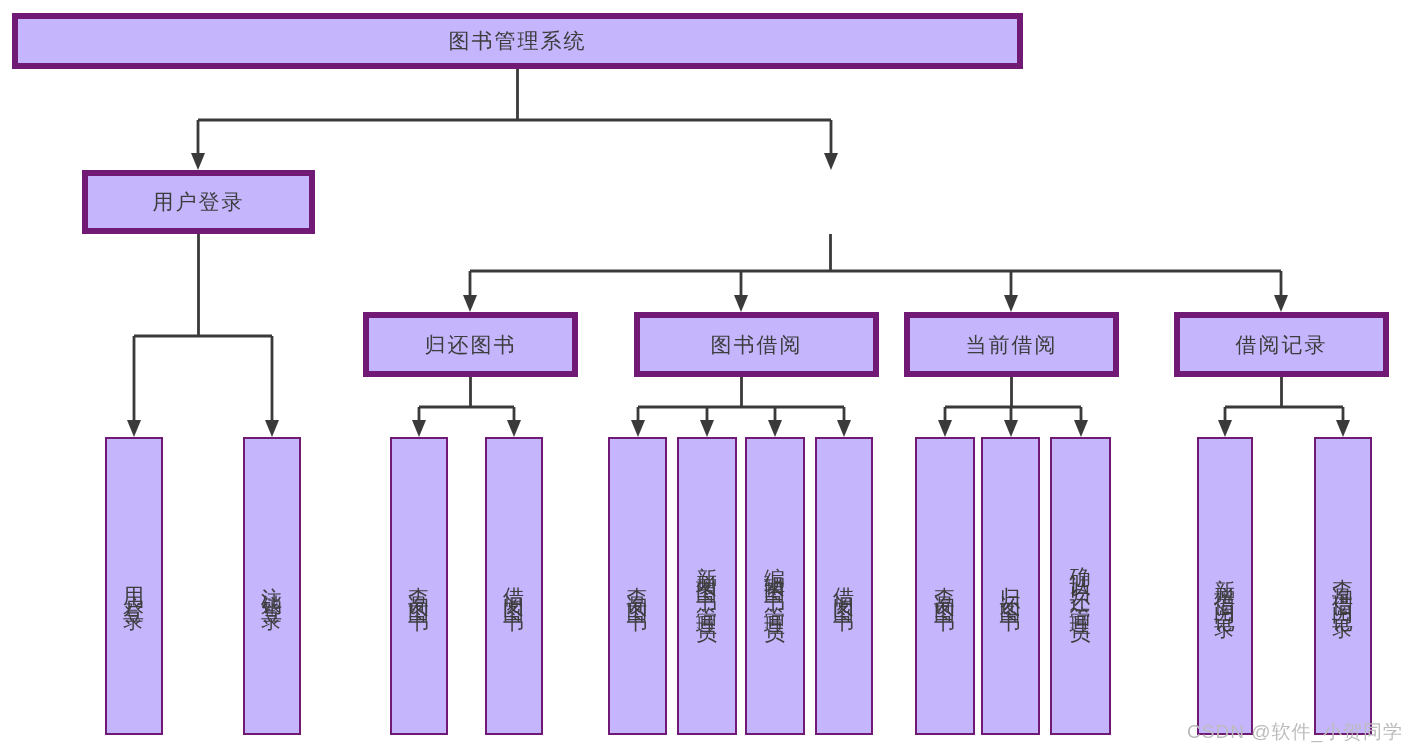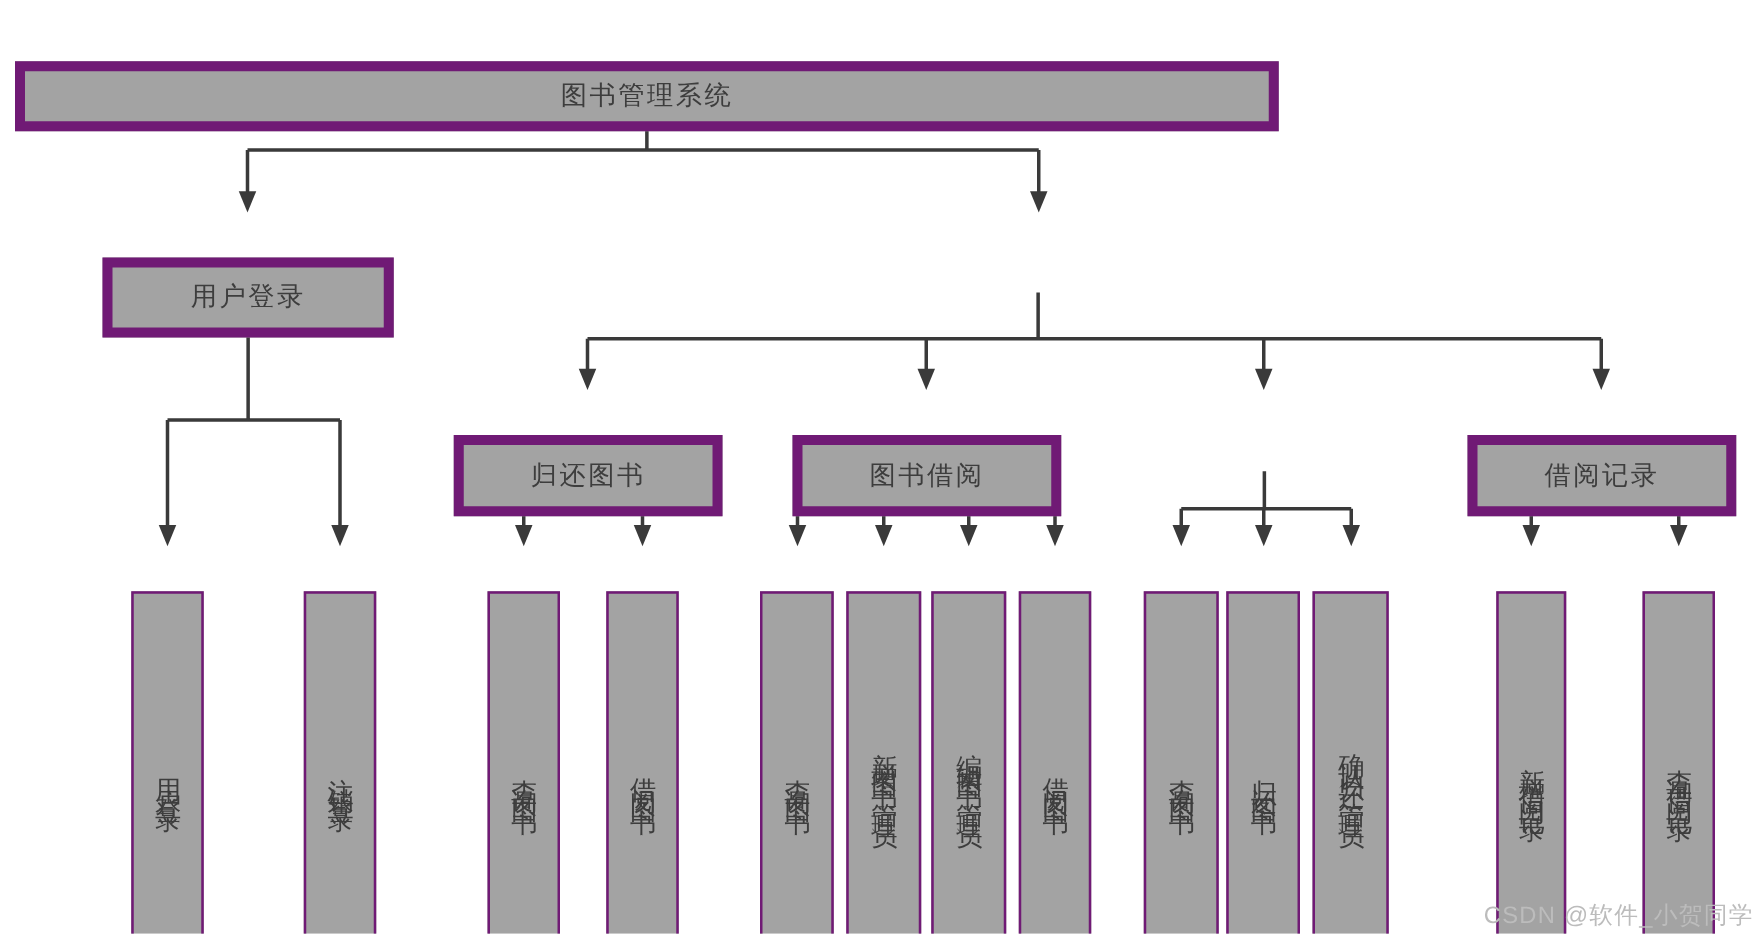--- a/index.html
+++ b/index.html
@@ -13,31 +13,30 @@
   }
   .connectors {
     position: absolute;
     left: 0; top: 0;
     width: 1405px; height: 747px;
     pointer-events: none;
   }
   .box {
     position: absolute;
     box-sizing: border-box;
-    border: 8px solid #701a75;
-    background: #a3a3a3;
+    border: 6px solid #701a75;
+    background: #c4b5fd;
     display: flex;
     align-items: center;
     justify-content: center;
     font-size: 21px;
     color: #3d3d3d;
     letter-spacing: 2px;
     line-height: 1.2;
     white-space: nowrap;
-    margin-top: 36px;
   }
   .vbox {
     border-width: 2.5px;
     writing-mode: vertical-rl;
     text-orientation: mixed;
     letter-spacing: 8px;
     line-height: 1;
     white-space: normal;
   }
   .watermark {
@@ -96,21 +95,22 @@
       <polygon points="1218,420 1232,420 1225,437"></polygon>
       <polygon points="1336,420 1350,420 1343,437"></polygon>
     </g>
   </svg>
 
   <div class="box" style="left:12px;top:13px;width:1011px;height:56px">图书管理系统</div>
 
   <div class="box" style="left:82px;top:170px;width:233px;height:64px">用户登录</div>
 
   <div class="box" style="left:363px;top:312px;width:215px;height:65px">归还图书</div>
-  <div class="box" style="left:634px;top:312px;width:215px;height:65px">图书借阅</div>
+  <div class="box" style="left:634px;top:312px;width:245px;height:65px">图书借阅</div>
+  <div class="box" style="left:904px;top:312px;width:215px;height:65px">当前借阅</div>
   <div class="box" style="left:1174px;top:312px;width:215px;height:65px">借阅记录</div>
 
   <div class="box vbox" style="left:105px;top:437px;width:58px;height:298px">用户登录</div>
   <div class="box vbox" style="left:243px;top:437px;width:58px;height:298px">注销登录</div>
 
   <div class="box vbox" style="left:390px;top:437px;width:58px;height:298px">查询图书</div>
   <div class="box vbox" style="left:485px;top:437px;width:58px;height:298px">借阅图书</div>
 
   <div class="box vbox" style="left:608px;top:437px;width:59px;height:298px">查询图书</div>
   <div class="box vbox" style="left:677px;top:437px;width:60px;height:298px">新增图书（管理员）</div>

